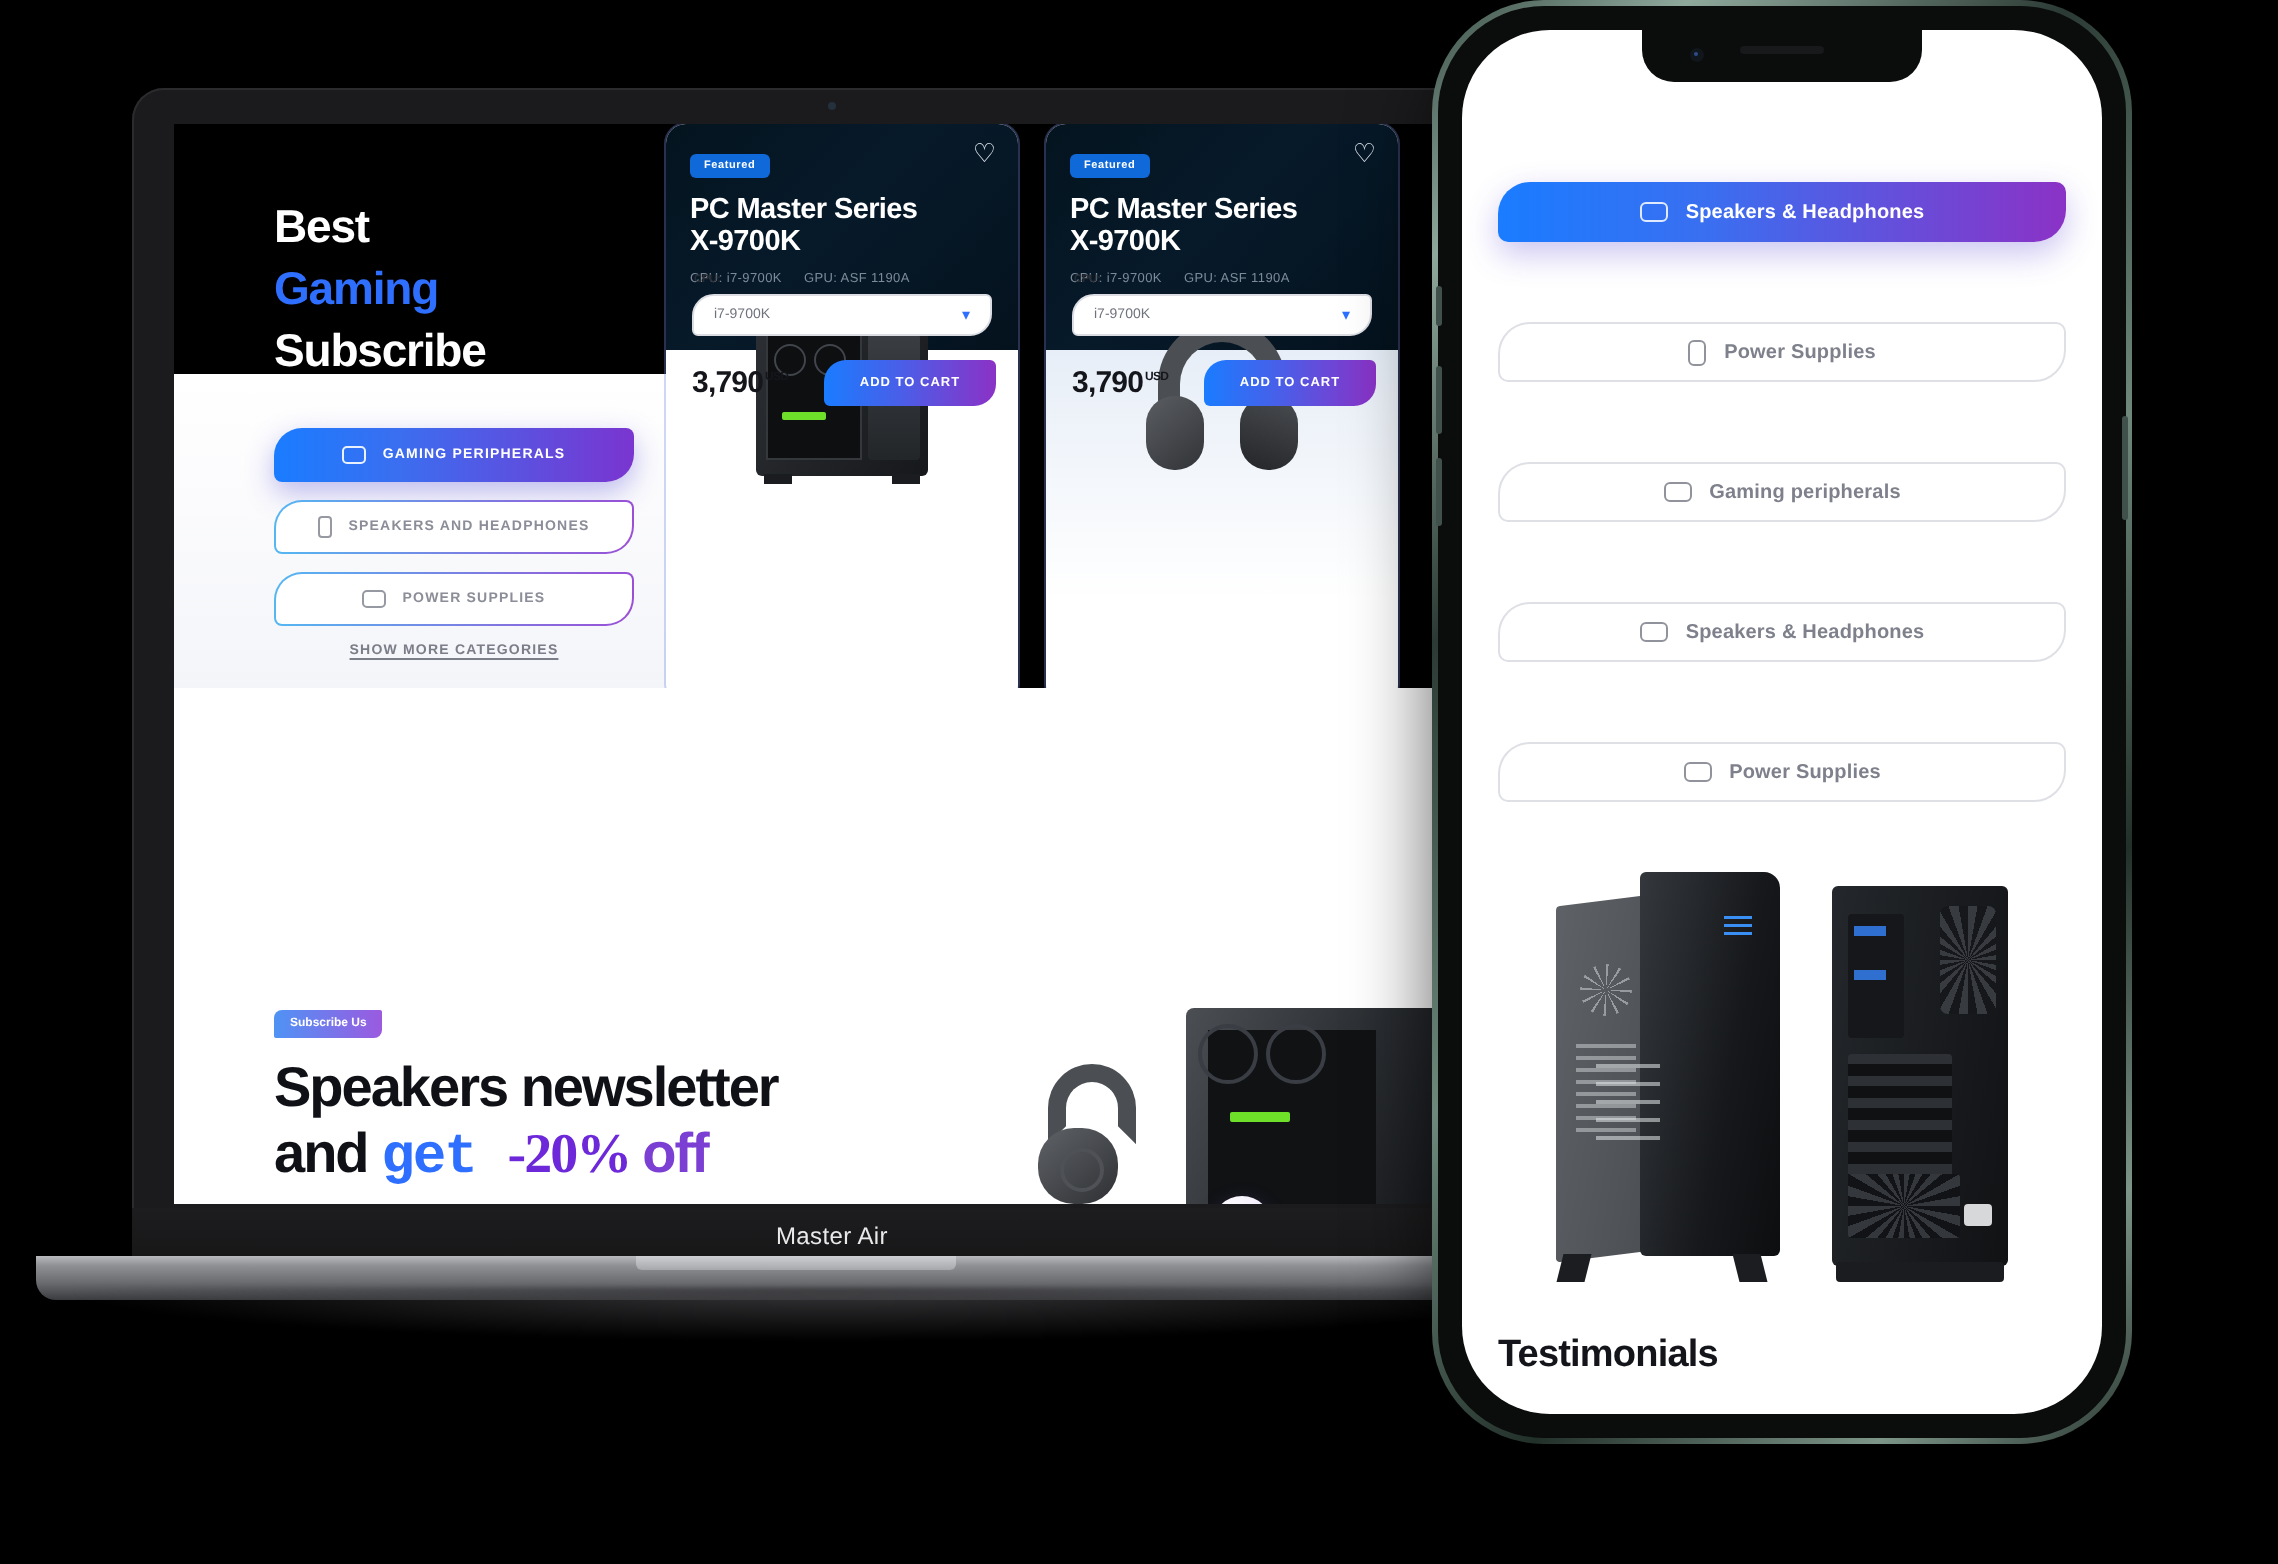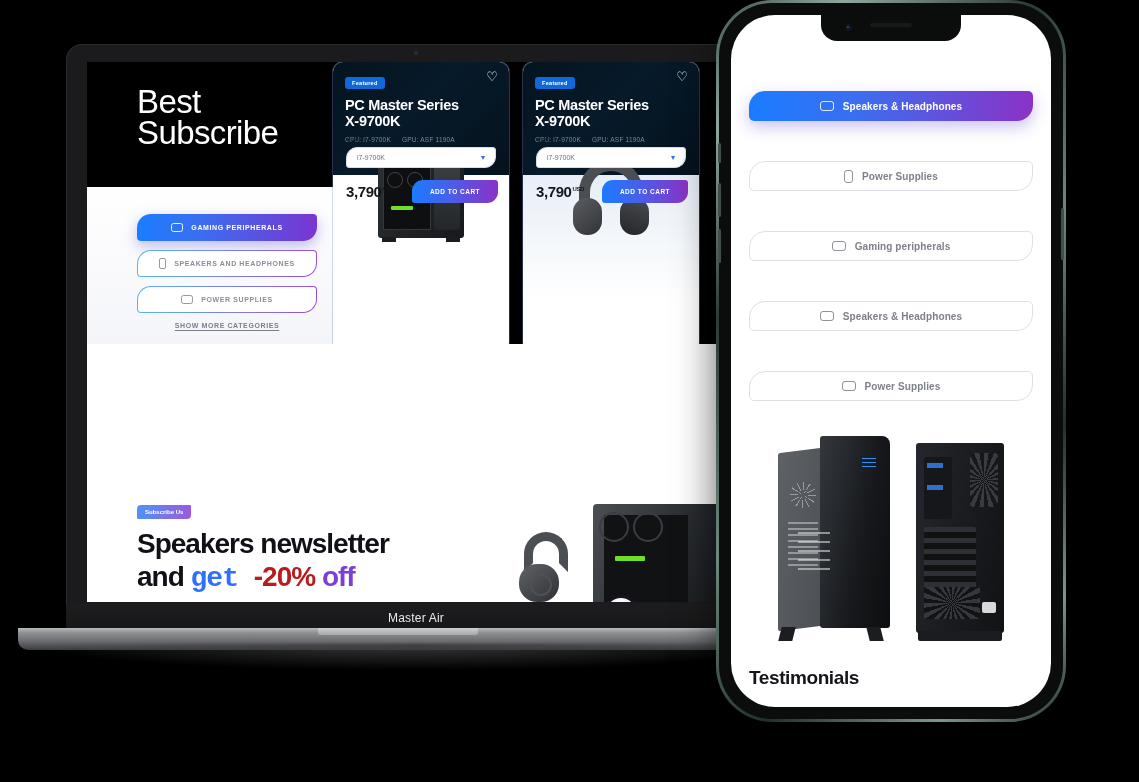--- a/index.html
+++ b/index.html
@@ -56,22 +56,22 @@
   .site { position: relative; width: 658px; height: 540px; background: #fff; }
   .site-hero { position: relative; width: 658px; height: 282px; background: #000; }
 
   .hero-left { position: absolute; left: 0; top: 0; width: 246px; height: 282px; }
   .hero-dark { position: absolute; left: 0; top: 0; width: 246px; height: 125px; background: #000; }
   .hero-light {
     position: absolute; left: 0; top: 125px; width: 246px; height: 157px;
     background: linear-gradient(180deg,#ffffff 0%, #f4f5f9 100%);
   }
   .hero-title {
-    position: absolute; left: 50px; top: 24px; width: 190px;
-    font-size: 33px; line-height: 31px; font-weight: 400; color: #fff; letter-spacing: -.6px;
+    position: absolute; left: 50px; top: 36px; width: 190px;
+    font-size: 23px; line-height: 31px; font-weight: 700; color: #fff; letter-spacing: -.6px;
   }
   .hero-title .accent { color: #2f6fff; }
 
   .catlist { position: absolute; left: 50px; top: 152px; width: 180px; }
   .cat-btn {
     position: relative; height: 27px; margin-bottom: 9px;
     display: flex; align-items: center; justify-content: center; gap: 8px;
     border-radius: 14px 14px 14px 14px;
     font-size: 7px; letter-spacing: .6px; font-weight: 700;
   }
@@ -178,21 +178,21 @@
   .news-badge {
     position: absolute; left: 50px; top: 161px; font-size: 6px; color: #fff; font-weight: 600;
     padding: 4px 8px; border-radius: 4px 1px 4px 1px;
     background: linear-gradient(90deg,#4f93f5,#9b5ae0);
   }
   .news-h {
     position: absolute; left: 50px; top: 183px; width: 330px;
     font-size: 28px; line-height: 33px; font-weight: 700; color: #101117; letter-spacing: -1px;
   }
   .news-h .g1 { color: #2f6fff; font-family: Liberation Mono, monospace; }
-  .news-h .g2 { color: #b91c1c; }
+  .news-h .g2 { color: #6d28d9; font-family: Liberation Serif, serif; }
   .news-h .g3 { color: #7b3fd4; }
   .news-p {
     position: absolute; left: 50px; top: 257px; width: 310px;
     font-size: 7.5px; line-height: 15px; color: #767883;
   }
   .news-art { position: absolute; right: 0; top: 160px; width: 300px; height: 98px; }
   .news-case {
     position: absolute; right: 10px; bottom: 0; width: 142px; height: 98px;
     background: linear-gradient(115deg,#4b4e53 0%, #292c30 55%, #15171a 100%);
     border-radius: 4px 4px 0 0;
@@ -328,20 +328,21 @@
         <div class="site">
 
           <div class="site-hero">
 
             <div class="hero-left">
               <div class="hero-dark"></div>
               <div class="hero-light"></div>
 
               <div class="hero-title">
                 <div>Best</div>
+                <div class="accent">Gaming</div>
                 <div>Subscribe</div>
               </div>
 
               <div class="catlist">
                 <div class="cat-btn active">
                   <span class="cat-ico"></span>
                   <span>GAMING PERIPHERALS</span>
                 </div>
                 <div class="cat-btn ghost">
                   <span class="cat-ico spk"></span>

